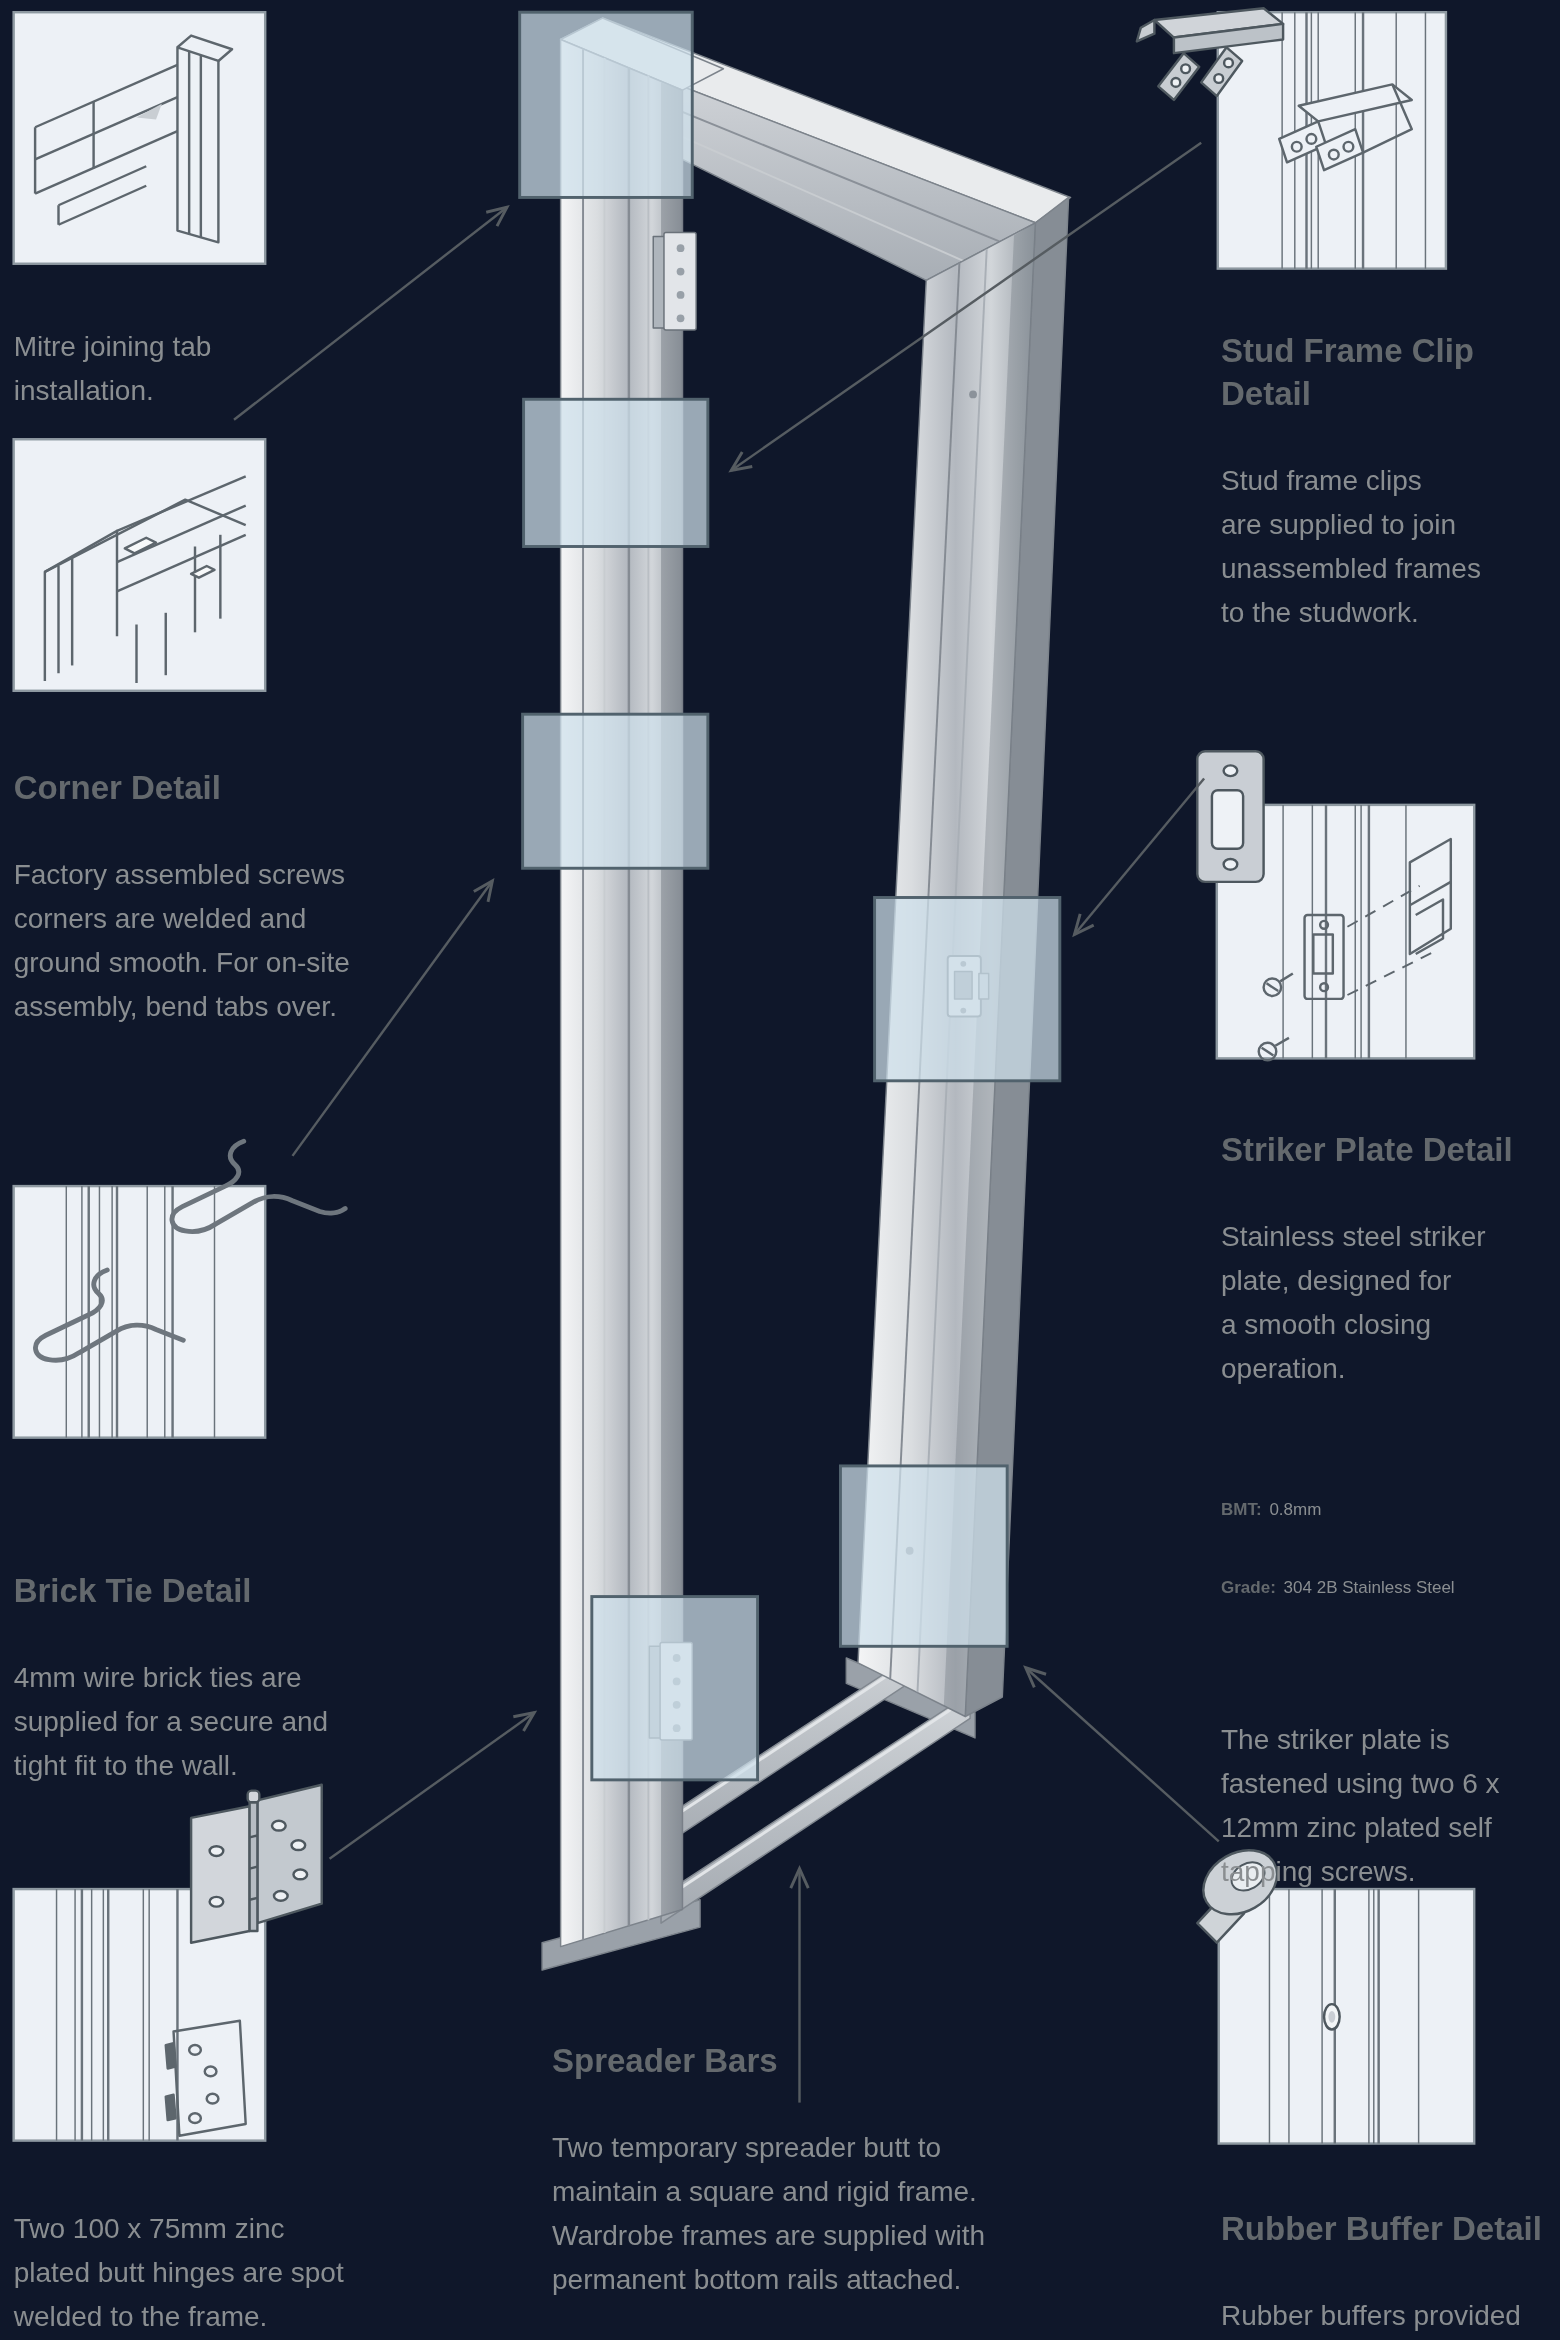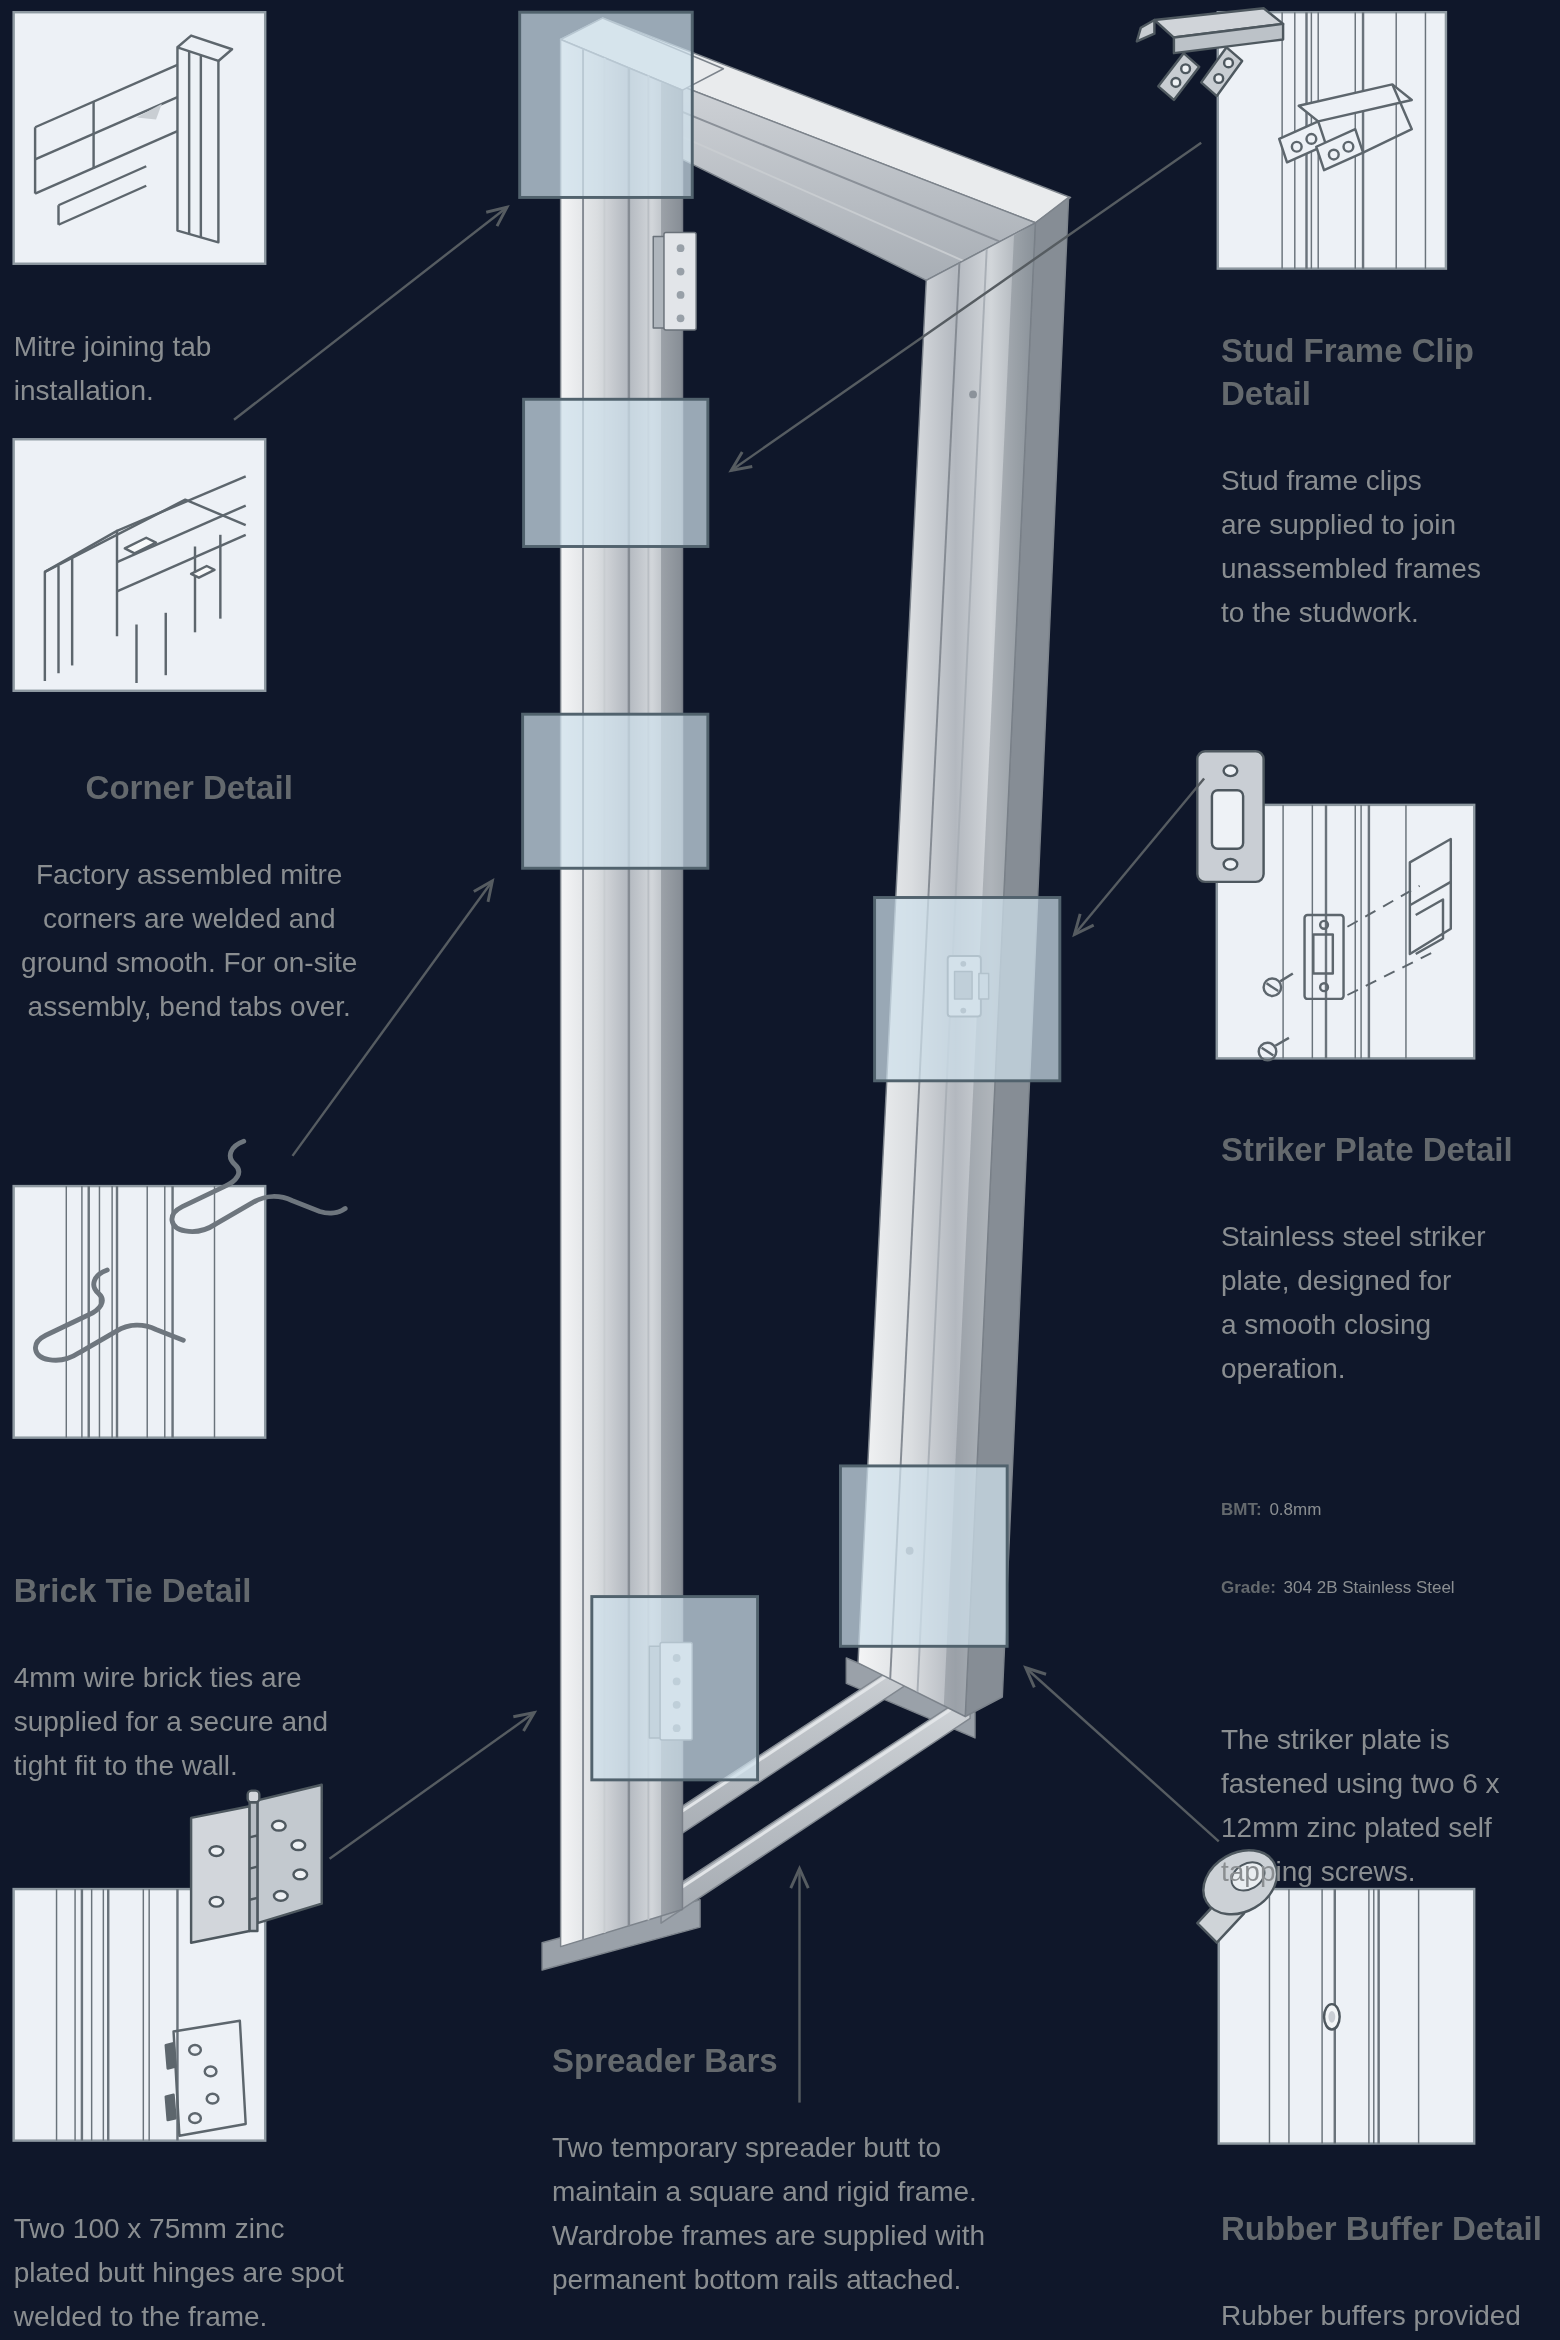--- a/index.html
+++ b/index.html
@@ -305,23 +305,23 @@
     <rect x="862" y="1503" width="171" height="185"></rect>
     <rect x="607" y="1637" width="170" height="188"></rect>
   </g>
 </svg>
 
   <div class="callout" style="left:13.7px;top:281px;width:312px;">
     <div>Mitre joining tab
 installation.</div>
   </div>
 
-  <div class="callout" style="left:13.7px;top:722px;width:351px;text-align:center;">
+  <div class="callout" style="left:13.7px;top:722px;width:351px;">
     <div class="title">Corner Detail</div>
-    <div>Factory assembled mitre
+    <div>Factory assembled screws
 corners are welded and
 ground smooth. For on-site
 assembly, bend tabs over.</div>
   </div>
 
   <div class="callout" style="left:13.7px;top:1525px;width:351px;">
     <div class="title">Brick Tie Detail</div>
     <div>4mm wire brick ties are
 supplied for a secure and
 tight fit to the wall.</div>

